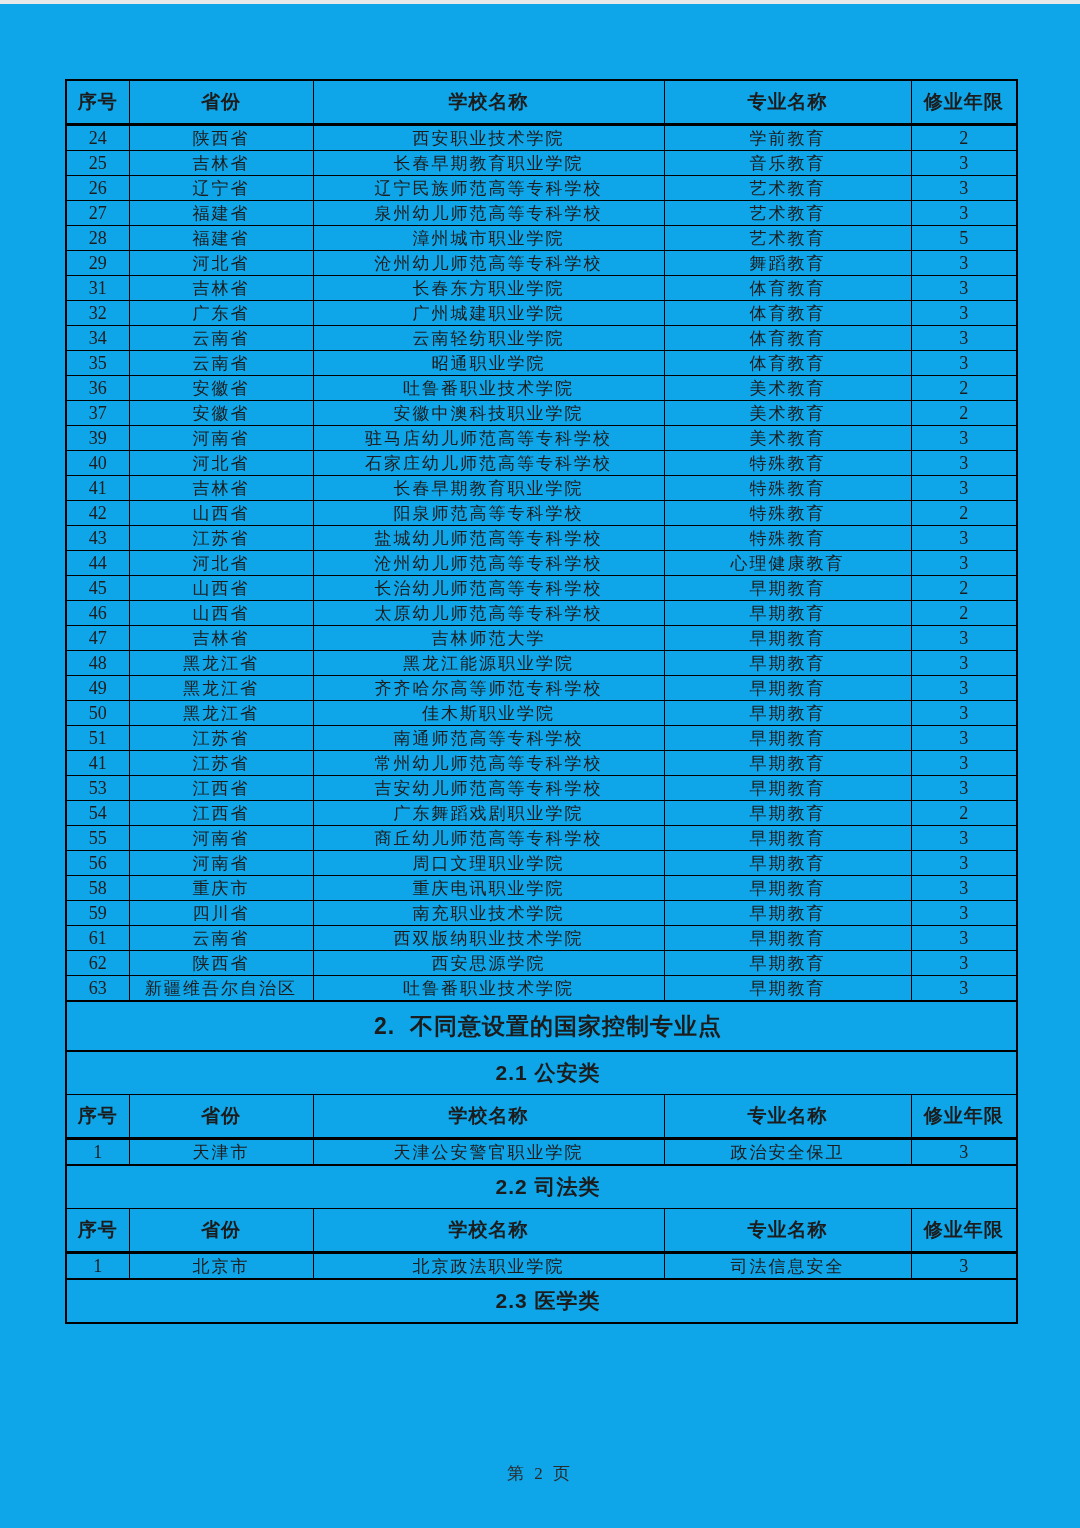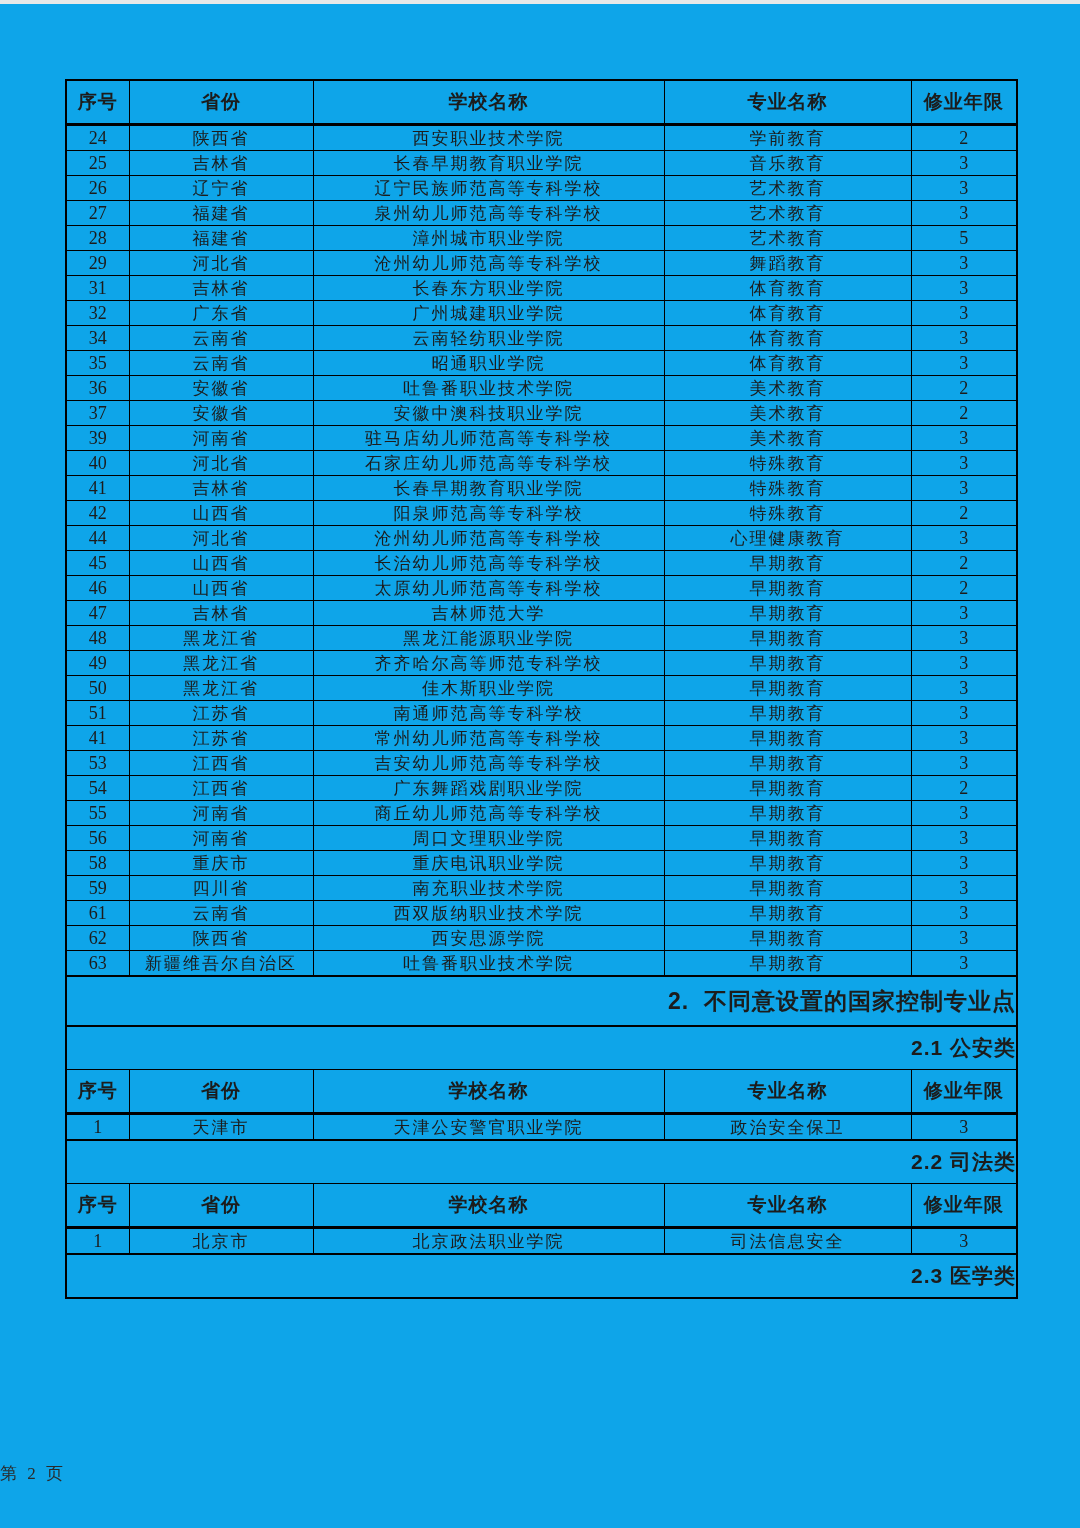--- a/index.html
+++ b/index.html
@@ -39,32 +39,33 @@
     font-size:17px;
     letter-spacing:2px;
     white-space:nowrap;
   }
   tr.data-row td:first-child,
   tr.data-row td:last-child{
     letter-spacing:0;
     font-size:18px;
   }
   tr.section-row td{
-    text-align:right;
+    text-align:center;
     padding-left:13px;
     font-family:"Liberation Sans", sans-serif;
     font-weight:bold;
     border-top:2px solid #000;
     letter-spacing:1px;
     white-space:pre-wrap;
   }
   tr.section-row.big td{height:48px;font-size:23px;}
   tr.section-row.sub td{height:42px;font-size:21px;}
   .footer{
     position:absolute;top:1458px;left:0;width:100%;
+    text-align:center;
     font-size:17px;
     letter-spacing:3px;
     color:#2a2a2a;
   }
 </style>
 </head>
 <body>
 
 <div class="page">
   <table class="doc-table">
@@ -189,20 +190,27 @@
           <td>3</td>
         </tr>
         <tr class="data-row">
           <td>42</td>
           <td>山西省</td>
           <td>阳泉师范高等专科学校</td>
           <td>特殊教育</td>
           <td>2</td>
         </tr>
         <tr class="data-row">
+          <td>43</td>
+          <td>江苏省</td>
+          <td>盐城幼儿师范高等专科学校</td>
+          <td>特殊教育</td>
+          <td>3</td>
+        </tr>
+        <tr class="data-row">
           <td>44</td>
           <td>河北省</td>
           <td>沧州幼儿师范高等专科学校</td>
           <td>心理健康教育</td>
           <td>3</td>
         </tr>
         <tr class="data-row">
           <td>45</td>
           <td>山西省</td>
           <td>长治幼儿师范高等专科学校</td>

